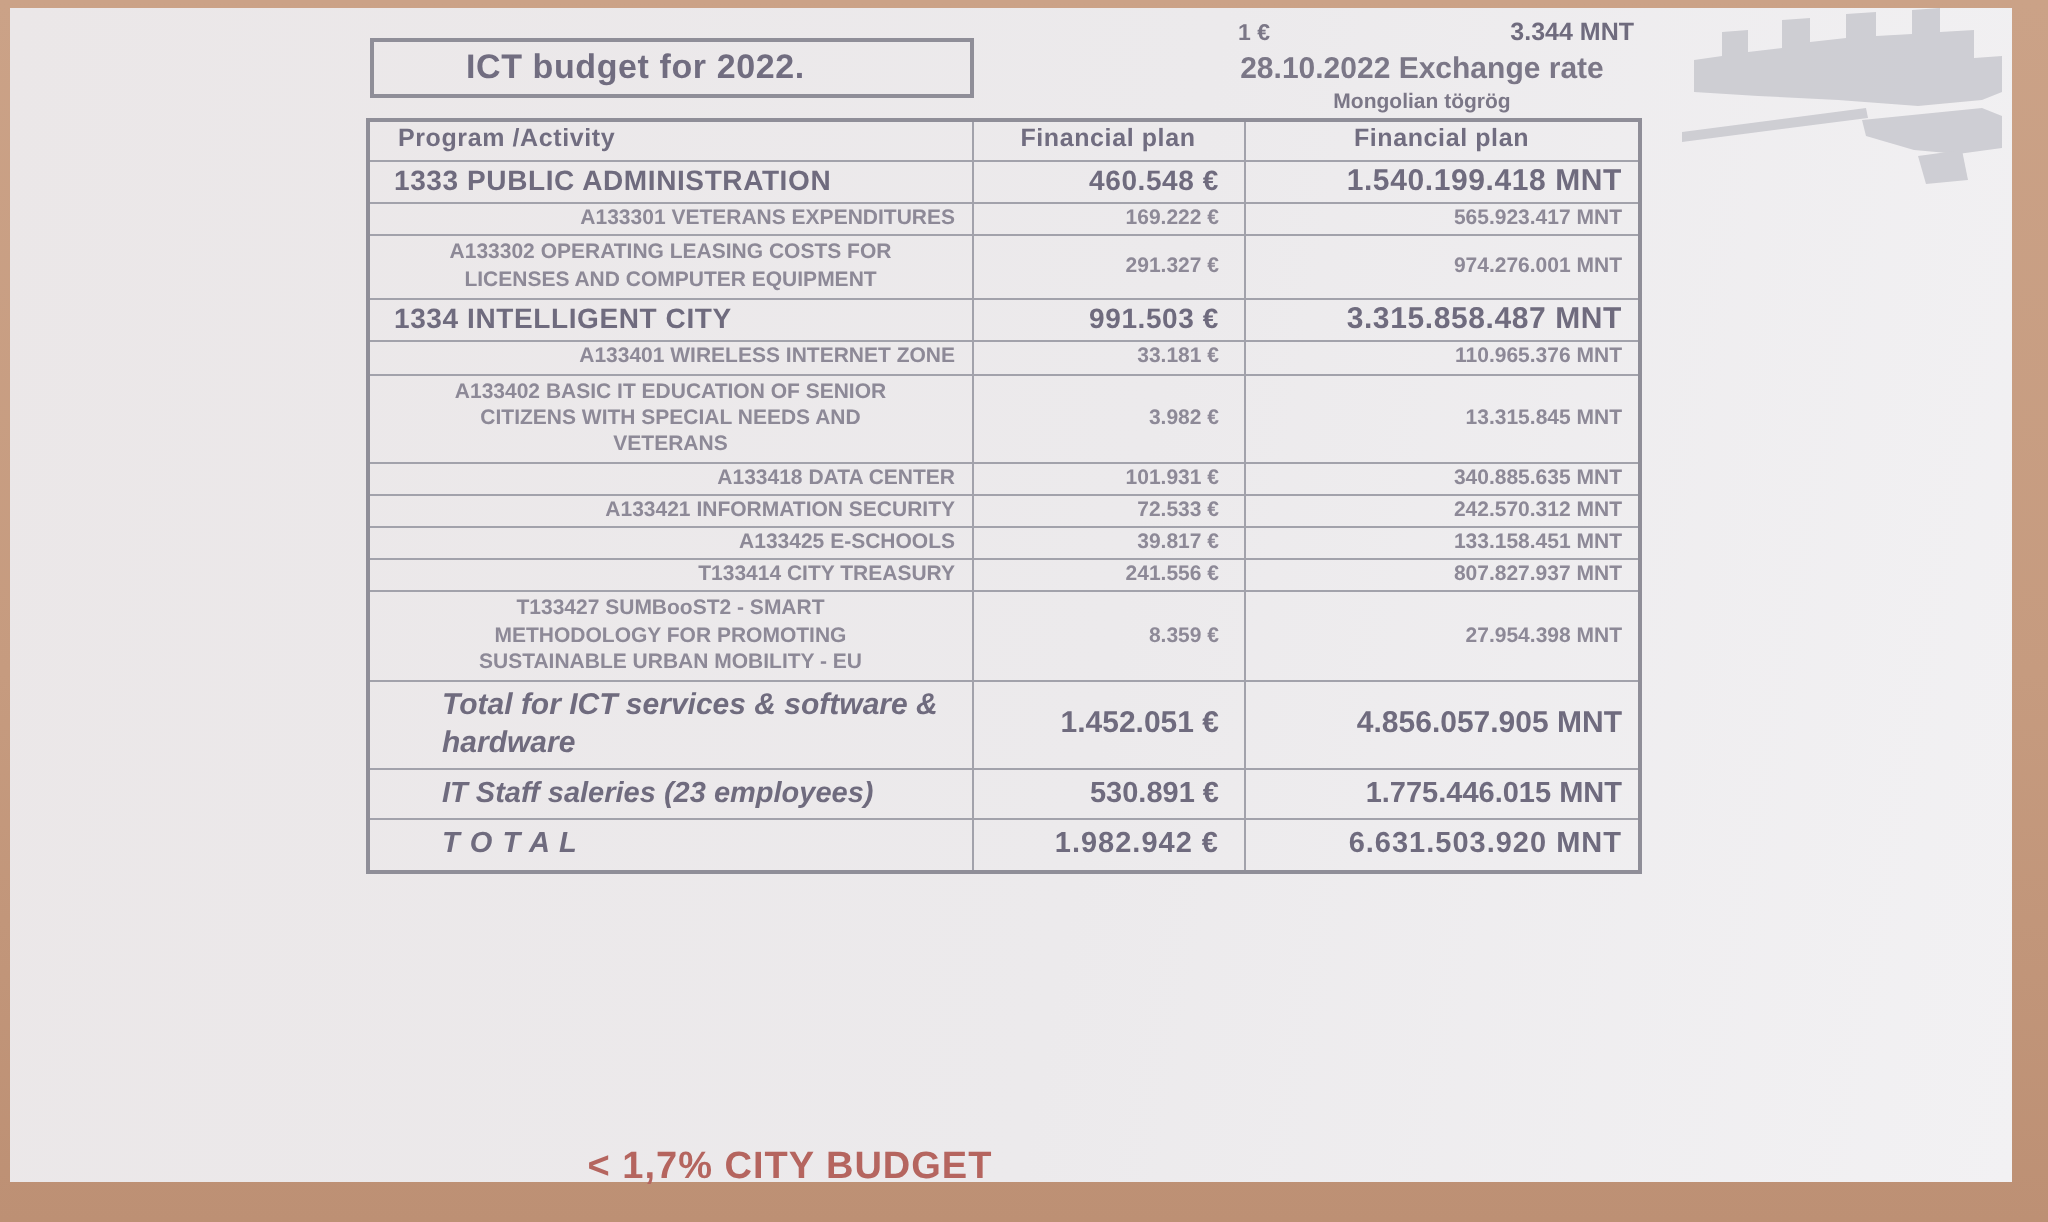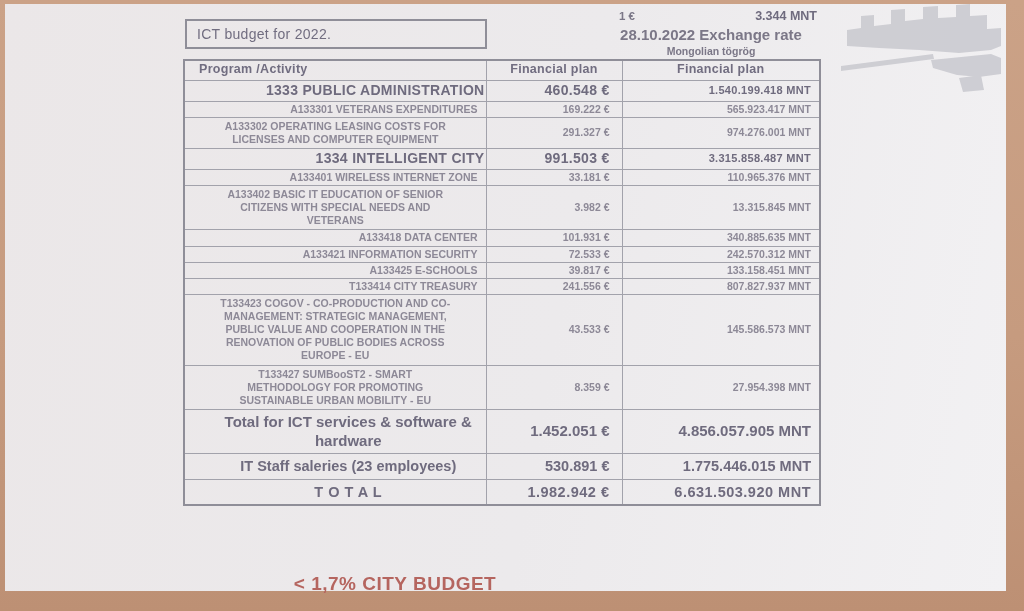--- a/index.html
+++ b/index.html
@@ -14,21 +14,21 @@
     background:linear-gradient(100deg,#ebe7e8 0%,#eceaec 55%,#f2f1f3 100%);
   }
   .watermark{position:absolute;right:0;top:0;width:165px;height:120px;opacity:.85;}
   .watermark polygon{fill:#c9c9cf;}
 
   .title-box{
     position:absolute;left:180px;top:15px;width:302px;height:30px;
     border:2px solid #8f8e98;box-sizing:border-box;
     display:flex;align-items:center;padding-left:10px;
   }
-  .title-box span{font-size:14px;font-weight:normal;color:#716d80;letter-spacing:.3px;}
+  .title-box span{font-size:17px;font-weight:bold;color:#716d80;letter-spacing:.3px;margin-left:36px;}
 
   .exchange{position:absolute;left:598px;top:5px;width:216px;color:#7b7787;}
   .exchange .row1{display:flex;justify-content:space-between;padding:0 2px 0 16px;align-items:baseline;}
   .exchange .eur{font-size:11.5px;font-weight:bold;}
   .exchange .mnt{font-size:12.5px;font-weight:bold;color:#6f6b7e;}
   .exchange .line{text-align:center;font-size:15px;font-weight:bold;margin-top:3px;}
   .exchange .line.small{font-size:10.5px;margin-top:2px;}
 
   table.budget{
     position:absolute;left:178px;top:55px;width:636px;
@@ -42,30 +42,30 @@
   .budget th{height:20px;font-size:12.5px;font-weight:bold;color:#716d80;letter-spacing:.3px;margin-top:15px;}
   th.program{text-align:left;padding-left:14px;}
   col.c-program{width:302px;}
   col.c-eur{width:136px;}
   col.c-mnt{width:198px;}
 
   td.eur{text-align:right;padding-right:12px;}
   td.mnt{text-align:right;padding-right:8px;}
 
   tr.section td{height:21px;font-size:14px;font-weight:bold;color:#6f6b7e;letter-spacing:.3px;}
-  tr.section td.program{text-align:right;padding-left:12px;}
-  tr.section td.mnt{font-size:11px;}
+  tr.section td.program{text-align:left;padding-left:12px;}
+  tr.section td.mnt{font-size:15px;}
 
   tr.item td{height:15px;font-size:10.5px;font-weight:bold;color:#8d8997;}
   tr.item td.program{text-align:right;padding-right:8px;}
   tr.item.item-multi td.program{text-align:center;padding:2px 32px;}
   tr.item.row-big td{height:62px;}
 
   tr.total td{font-size:15px;font-weight:bold;color:#6f6b7e;padding-left:40px;}
-  tr.total td.program{text-align:center;padding:3px 10px 3px 36px;}
+  tr.total td.program{text-align:left;padding:3px 10px 3px 36px;font-style:italic;}
   tr.total.staff td{height:22px;font-size:14.5px;}
   tr.total.grand td{height:23px;font-size:14.5px;letter-spacing:.5px;}
 
   .footer-note{
     position:absolute;left:0;top:569px;width:780px;text-align:center;
     font-size:19px;font-weight:bold;color:#b5655f;letter-spacing:.5px;
   }
 </style>
 </head>
 <body>
@@ -149,25 +149,20 @@
         <tr class="item">
           <td class="program">A133425 E-SCHOOLS</td>
           <td class="eur">39.817 €</td>
           <td class="mnt">133.158.451 MNT</td>
         </tr>
         <tr class="item">
           <td class="program">T133414 CITY TREASURY</td>
           <td class="eur">241.556 €</td>
           <td class="mnt">807.827.937 MNT</td>
         </tr>
-        <tr class="item item-multi row-big">
-          <td class="program">T133423 COGOV - CO-PRODUCTION AND CO-MANAGEMENT: STRATEGIC MANAGEMENT, PUBLIC VALUE AND COOPERATION IN THE RENOVATION OF PUBLIC BODIES ACROSS EUROPE - EU</td>
-          <td class="eur">43.533 €</td>
-          <td class="mnt">145.586.573 MNT</td>
-        </tr>
         <tr class="item item-multi">
           <td class="program">T133427 SUMBooST2 - SMART METHODOLOGY FOR PROMOTING SUSTAINABLE URBAN MOBILITY - EU</td>
           <td class="eur">8.359 €</td>
           <td class="mnt">27.954.398 MNT</td>
         </tr>
         <tr class="total">
           <td class="program">Total for ICT services &amp; software &amp; hardware</td>
           <td class="eur">1.452.051 €</td>
           <td class="mnt">4.856.057.905 MNT</td>
         </tr>

